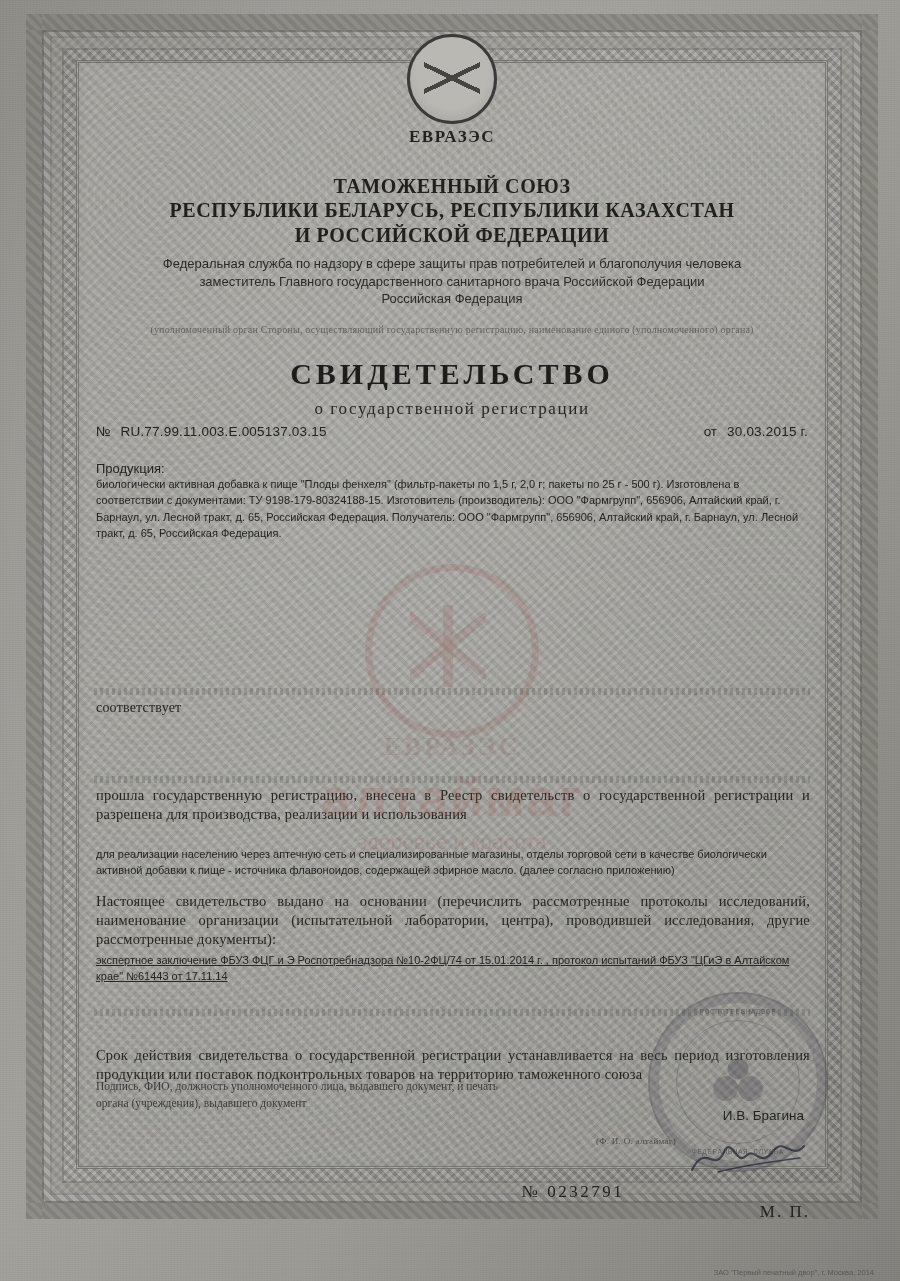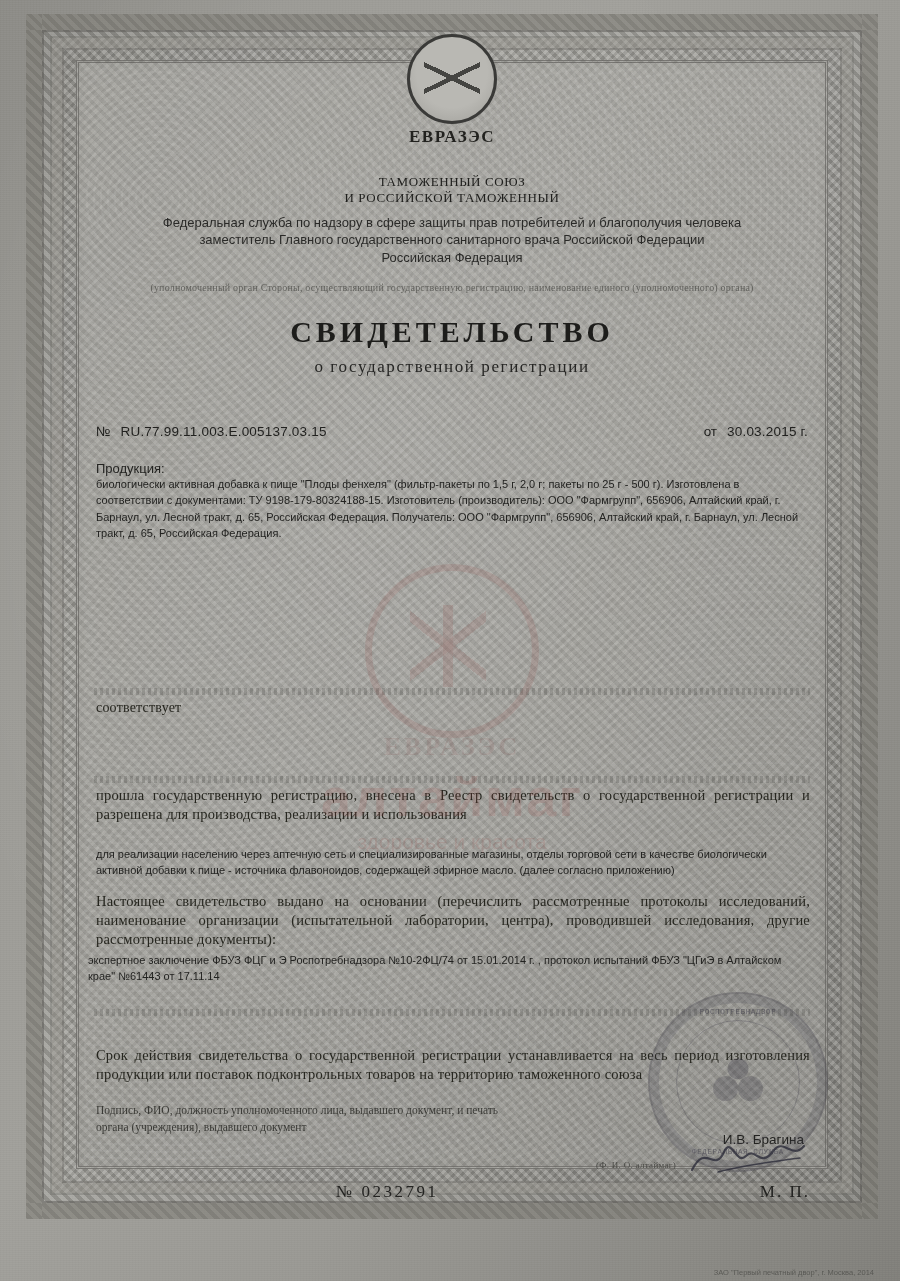--- a/index.html
+++ b/index.html
@@ -112,22 +112,22 @@
     color: #22221f;
   }
 
   
   .head-block {
     position: absolute;
     left: 0; right: 0; top: 150px;
     text-align: center;
   }
   .h-cu {
-    font-size: 13px;
-    font-weight: normal;
+    font-size: 20px;
+    font-weight: bold;
     letter-spacing: .6px;
     line-height: 1.22;
     color: #20201e;
   }
   .agency {
     margin-top: 8px;
     font-family: "Liberation Sans", sans-serif;
     font-size: 13px;
     line-height: 1.35;
     color: #2a2a28;
@@ -228,33 +228,33 @@
   .purpose {
     position: absolute;
     left: 8px; right: 8px; top: 822px;
   }
   .basis {
     position: absolute;
     left: 8px; right: 6px; top: 868px;
   }
   .expert {
     position: absolute;
-    left: 0; right: 6px; top: 928px;
+    left: 8px; right: 6px; top: 928px; text-decoration: underline;
   }
 
   .hl3 { top: 985px; }
 
   .validity {
     position: absolute;
     left: 8px; right: 6px; top: 1022px;
   }
 
   .signblock {
     position: absolute;
-    left: 8px; right: 6px; top: 1078px;
+    left: 8px; right: 6px; top: 1054px;
   }
   .sign-note {
     font-family: "Liberation Serif", serif;
     font-size: 11.5px;
     line-height: 1.45;
     color: #3a3a36;
     width: 430px;
   }
   .signer-name {
     position: absolute;
@@ -271,20 +271,21 @@
     font-size: 9px;
     color: #4a4a46;
     letter-spacing: .3px;
   }
 
   .blank-row {
     position: absolute;
     left: 8px; right: 6px; top: 1158px;
     display: flex;
     align-items: center;
+    flex-direction: column;
   }
   .blank-no {
     margin-left: 240px;
     font-family: "Liberation Serif", serif;
     font-size: 17px;
     letter-spacing: 2.5px;
     color: #232321;
   }
   .mp {
     margin-left: auto;
@@ -420,21 +421,22 @@
   <div class="content">
 
     <div class="emblem">
       <div class="emblem-circle"></div>
       <div class="emblem-label">ЕВРАЗЭС</div>
     </div>
 
     <div class="head-block">
       <div class="h-cu">
         <div>ТАМОЖЕННЫЙ СОЮЗ</div>
-        <div>И РОССИЙСКОЙ ТАМОЖЕННЫЙ</div>
+        <div>РЕСПУБЛИКИ БЕЛАРУСЬ, РЕСПУБЛИКИ КАЗАХСТАН</div>
+        <div>И РОССИЙСКОЙ ФЕДЕРАЦИИ</div>
       </div>
       <div class="agency">
         <span class="ln">Федеральная служба по надзору в сфере защиты прав потребителей и благополучия человека</span>
         <span class="ln">заместитель Главного государственного санитарного врача Российской Федерации</span>
         <span class="ln">Российская Федерация</span>
       </div>
       <div class="tiny-note">(уполномоченный орган Стороны, осуществляющий государственную регистрацию, наименование единого (уполномоченного) органа)</div>
 
       <div class="title-main">СВИДЕТЕЛЬСТВО</div>
       <div class="title-sub">о государственной регистрации</div>

